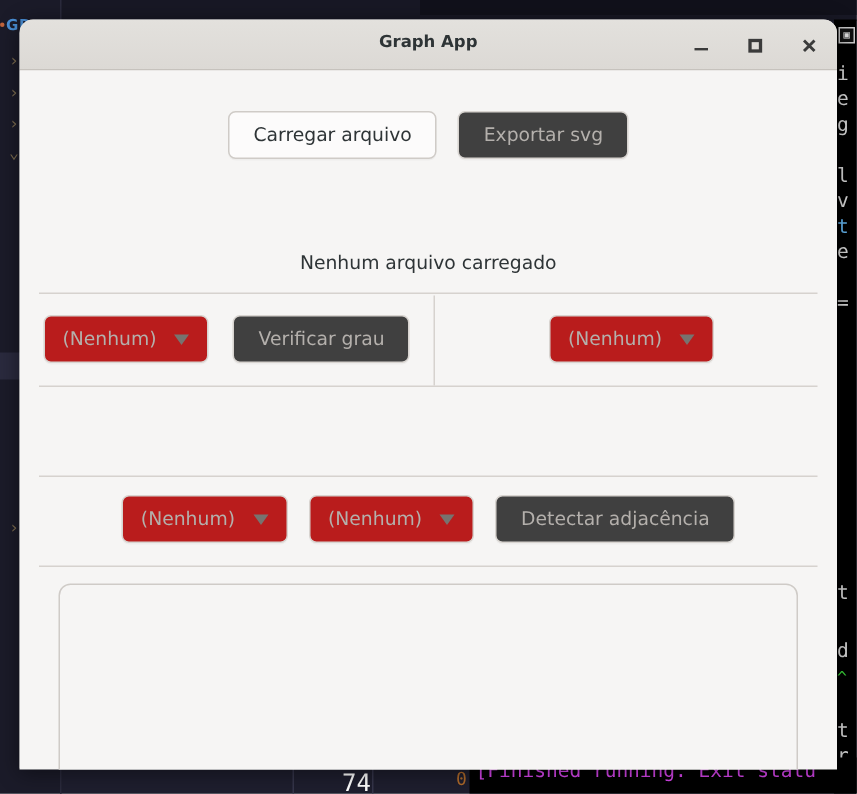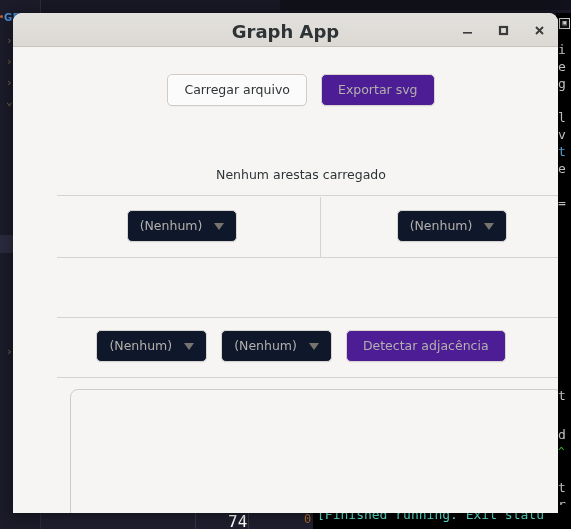--- a/index.html
+++ b/index.html
@@ -124,21 +124,21 @@
     left: 313px; top: 505px;
     right: 0; height: 24px;
     background: #000000;
     overflow: hidden;
   }
   .term-text {
     position: absolute;
     left: 4px; top: 2px;
     font-family: "DejaVu Sans Mono", "Liberation Mono", monospace;
     font-size: 13px;
-    color: #5eead4;
+    color: #d946ef;
     white-space: pre;
   }
   .gutter-num {
     position: absolute;
     left: 228px; top: 512px;
     font-family: "DejaVu Sans Mono", "Liberation Mono", monospace;
     font-size: 16px;
     color: #ffffff;
   }
   .gutter-num2 {
@@ -177,21 +177,21 @@
     position: relative;
     height: 34px;
     background: linear-gradient(to bottom, #e3e1dd 0%, #dcd9d5 100%);
     border-bottom: 1px solid #c6c2bd;
     box-sizing: border-box;
   }
   .titlebar-title {
     position: absolute;
     left: 0; right: 0; top: 8px;
     text-align: center;
-    font-size: 18px;
+    font-size: 11px;
     font-weight: bold;
     color: #2e3436;
   }
   .win-btns {
     position: absolute;
     right: 8px; top: 0;
     height: 34px;
     display: flex;
     align-items: center;
     gap: 14px;
@@ -209,21 +209,20 @@
     user-select: none;
   }
   .win-btn svg { display: block; }
 
   .win-body {
     position: relative;
     height: 465px;
     background: #f6f5f4;
     padding: 0;
     box-sizing: border-box;
-    margin-left: 31px;
   }
 
   
   .row {
     display: flex;
     align-items: center;
     justify-content: center;
     gap: 14px;
   }
 
@@ -275,42 +274,42 @@
     position: absolute;
     left: 0; right: 0; top: 223px;
   }
   .row-adj {
     position: absolute;
     left: 0; right: 0; top: 283px;
   }
 
   
   .btn {
-    background: #4c1d95;
+    background: #404040;
     border: 1px solid #d8d4d0;
     border-radius: 5px;
     padding: 8px 16px;
     font-size: 12.5px;
     color: #b4b0ac;
     font-family: inherit;
     cursor: default;
     white-space: nowrap;
     box-shadow: 0 1px 0 rgba(0,0,0,0.03);
     line-height: 1.15;
   }
   .btn.enabled {
     color: #2e3436;
     cursor: pointer;
     background: #fcfbfb;
     border-color: #cfcbc7;
   }
 
   
   .combo {
-    background: #0f172a;
+    background: #b91c1c;
     border: 1px solid #d8d4d0;
     border-radius: 5px;
     padding: 8px 12px;
     font-size: 12.5px;
     color: #b4b0ac;
     display: flex;
     align-items: center;
     gap: 12px;
     white-space: nowrap;
     cursor: default;
@@ -412,29 +411,30 @@
     </div>
   </div>
 
   <div class="win-body">
 
     <div class="row row-top">
       <button class="btn enabled">Carregar arquivo</button>
       <button class="btn">Exportar svg</button>
     </div>
 
-    <div class="status-text">Nenhum arestas carregado</div>
+    <div class="status-text">Nenhum arquivo carregado</div>
 
     <div class="hr" style="top:148px"></div>
 
     <div class="row-degree">
       <div class="combo">
         <span>(Nenhum)</span>
         <span class="caret"></span>
       </div>
+      <button class="btn">Verificar grau</button>
     </div>
 
     <div class="vr" style="left:276px; top:150px; height:60px;"></div>
 
     <div class="row-neighbors">
       <div class="combo">
         <span>(Nenhum)</span>
         <span class="caret"></span>
       </div>
     </div>

